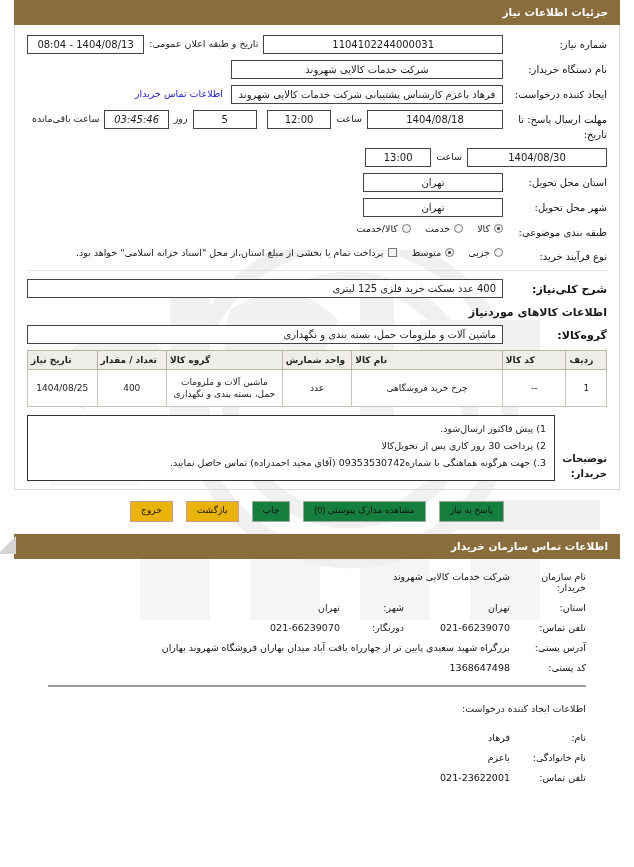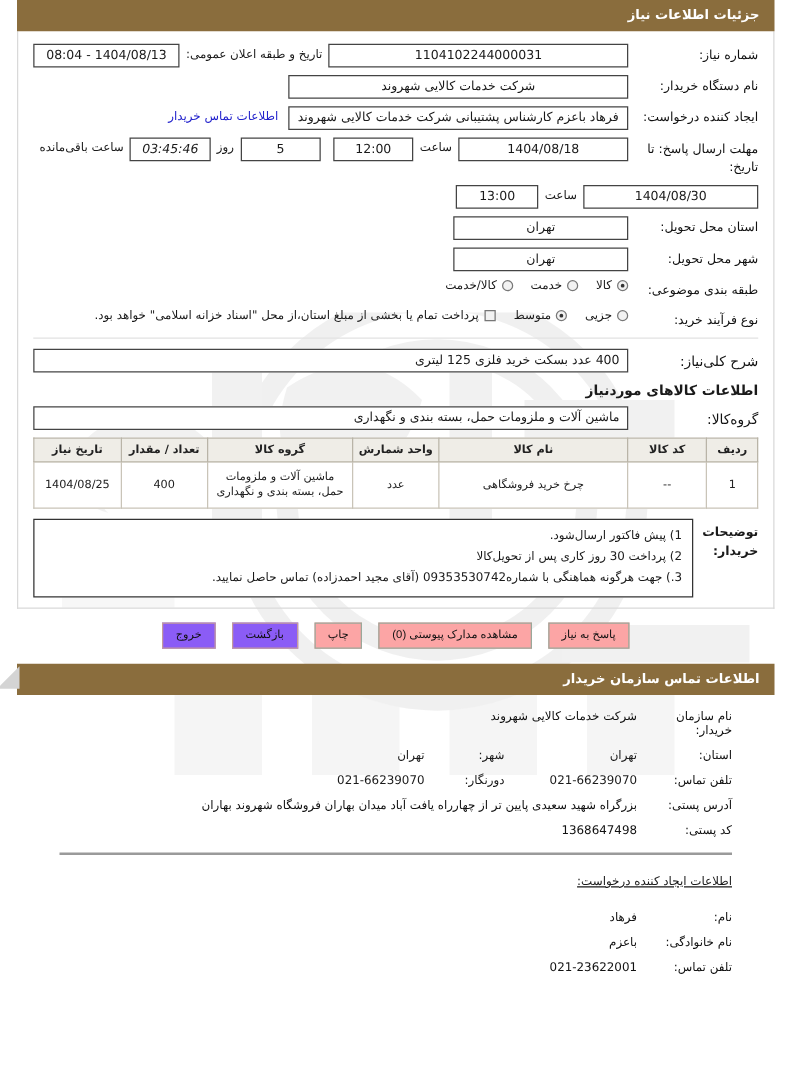--- a/index.html
+++ b/index.html
@@ -137,42 +137,42 @@
     background: #f2f2f2;
     margin-left: 5px;
     display: inline-block;
   }
   .rtext { font-size: 9.5px; }
 
   
   .thin-sep { border-top: 1px solid #e2e2e2; margin: 6px 0 8px 0; }
 
   
-  .strong-lbl { font-weight: normal; font-size: 11px; }
+  .strong-lbl { font-weight: bold; font-size: 11px; }
   .section-title {
     font-weight: bold;
     font-size: 11px;
     margin: 8px 0 6px 0;
     text-align: right;
   }
 
   
   table.goods {
     width: 100%;
     border-collapse: collapse;
     font-size: 9px;
     background: #fff;
     margin-top: 2px;
   }
   table.goods th {
     background: #efede7;
     border: 1px solid #b9b4a7;
     font-weight: bold;
     padding: 4px 3px;
-    text-align: center;
+    text-align: left;
     font-size: 9px;
     color: #222;
     margin-left: 47px;
   }
   table.goods td {
     border: 1px solid #c9c4b8;
     padding: 6px 3px;
     text-align: center;
     font-size: 9px;
     color: #222;
@@ -181,20 +181,21 @@
 
   
   .notes-row { display: flex; align-items: stretch; margin-top: 8px; }
   .notes-lbl {
     width: 52px; min-width: 52px;
     font-weight: bold;
     font-size: 10px;
     text-align: right;
     padding-top: 4px;
     line-height: 1.5;
+    margin-top: 32px;
   }
   .notes-box {
     flex: 1;
     border: 1px solid #333;
     background: #fff;
     padding: 5px 8px 6px 8px;
     font-size: 9.5px;
     line-height: 1.75;
     text-align: right;
     min-height: 54px;
@@ -205,28 +206,28 @@
     display: flex;
     justify-content: center;
     gap: 13px;
     margin: 11px 0 12px 0;
     direction: rtl;
   }
   .btn {
     font-size: 9px;
     padding: 3px 10px 4px 10px;
     border: 1px solid #9aa89a;
-    background: #fca5a5;
+    background: #15803d;
     color: #111;
     cursor: pointer;
     white-space: nowrap;
     line-height: 1.3;
   }
   .btn.danger {
-    background: #8b5cf6;
+    background: #eab308;
     border-color: #c59b9b;
   }
 
   
   .contact { padding: 12px 34px 0 34px; font-size: 9.5px; }
   .crow { display: flex; margin-bottom: 9px; align-items: flex-start; }
   .c-lbl {
     width: 72px; min-width: 72px;
     text-align: right;
     color: #111;
@@ -235,21 +236,21 @@
   .c-val {
     flex: 1;
     text-align: right;
     color: #111;
     font-size: 9.5px;
     padding-right: 4px;
   }
   .c-lbl2 { width: 60px; min-width: 60px; text-align: right; font-size: 9.5px; }
   .c-val2 { width: 110px; text-align: right; font-size: 9.5px; padding-right: 4px; }
   .hr-thick { border-top: 2px solid #9a9a9a; margin: 12px 34px 0 34px; }
-  .sub-title { padding: 16px 34px 6px 34px; font-size: 9.5px; text-decoration: underline; }
+  .sub-title { padding: 16px 34px 6px 34px; font-size: 9.5px; }
 </style>
 </head>
 <body>
 
 <div class="watermark">
   <svg class="wm-svg" width="600" height="420" viewBox="0 0 600 420" xmlns="http://www.w3.org/2000/svg">
     <g fill="none" stroke="#cfcfcf" stroke-width="17">
       <circle cx="330" cy="150" r="120"></circle>
       <circle cx="330" cy="150" r="160"></circle>
     </g>

